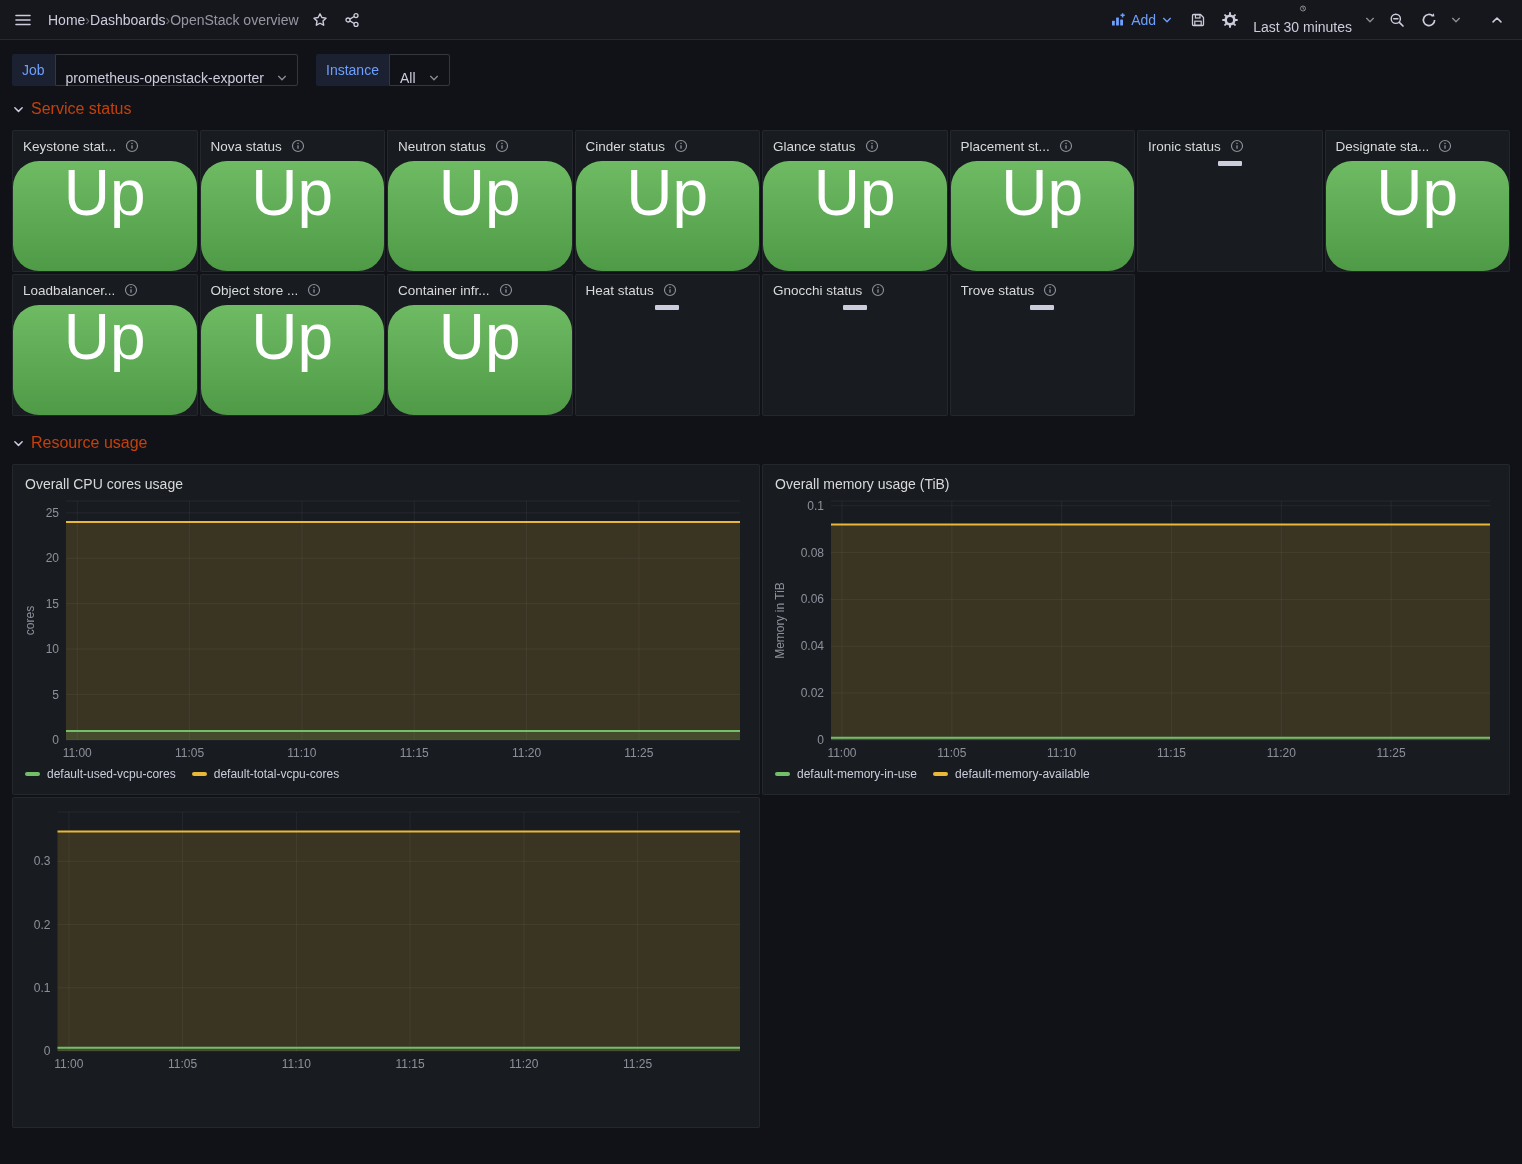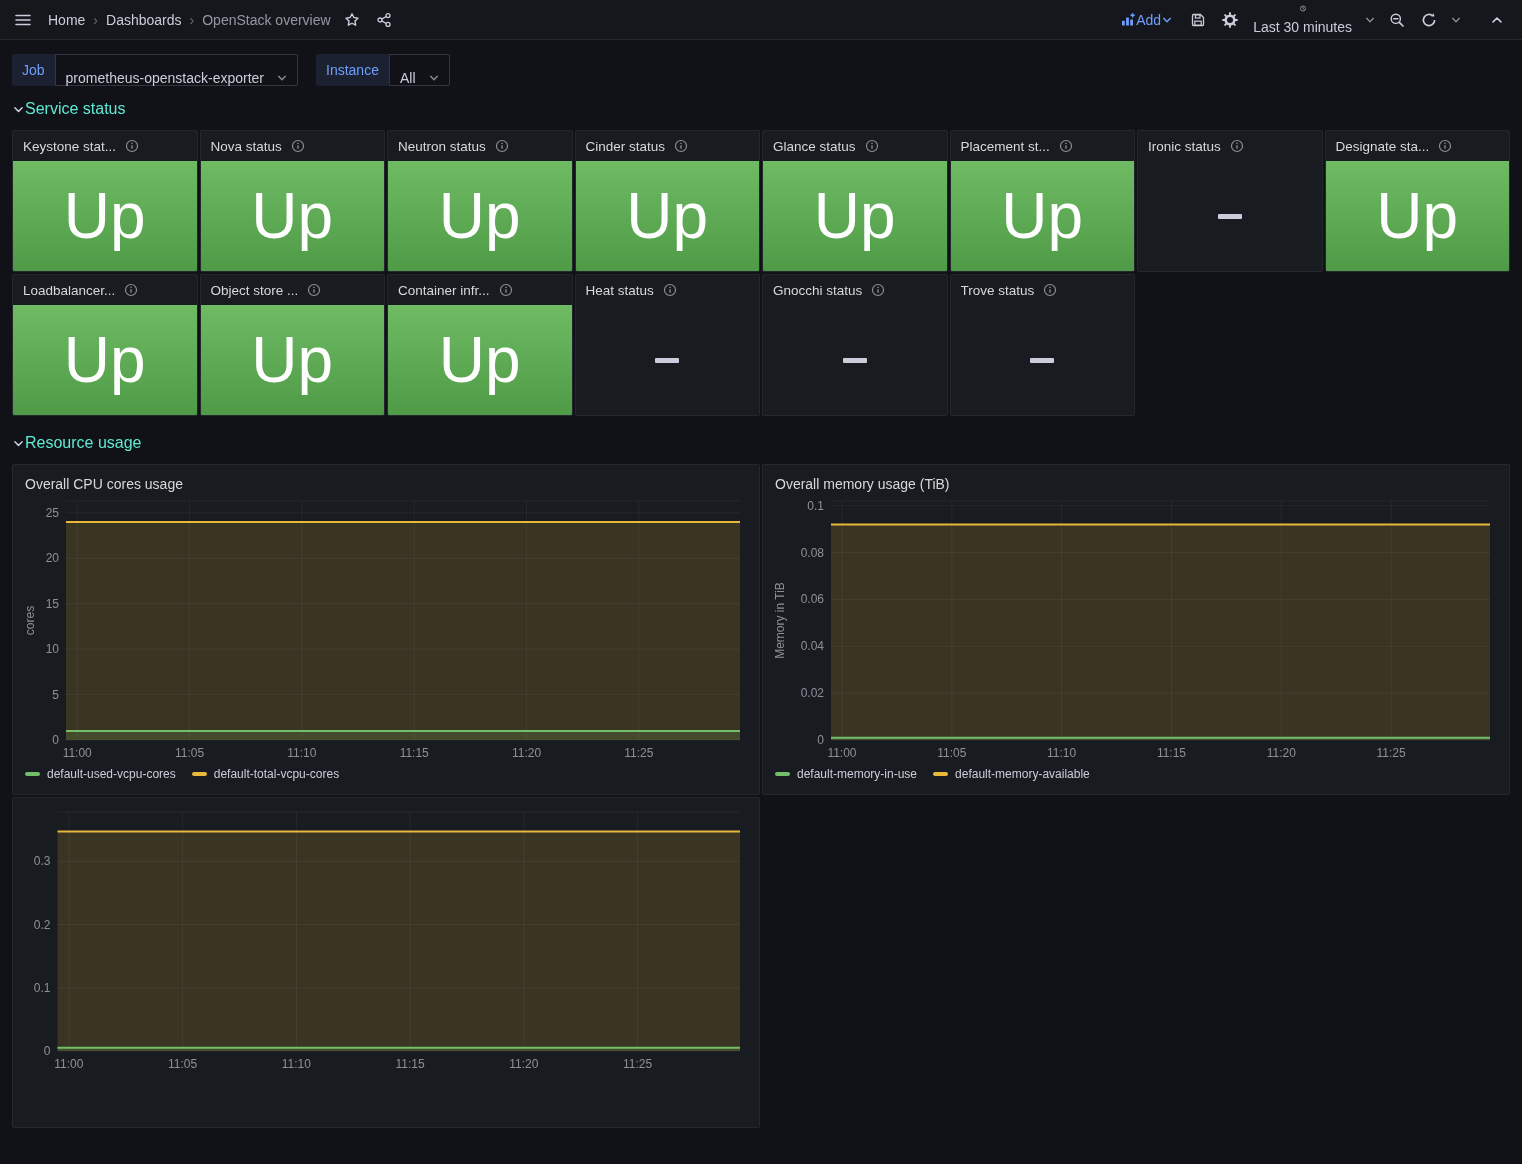--- a/index.html
+++ b/index.html
@@ -18,27 +18,27 @@
     padding:0 10px 0 8px; gap:2px;
     background:#15171c; border-bottom:1px solid rgba(204,204,220,0.10);
   }
   .icon-btn {
     width:30px; height:30px; flex:none;
     display:flex; align-items:center; justify-content:center;
     background:none; border:none; padding:0; color:#ccccdc;
     border-radius:2px; cursor:pointer;
   }
   .icon-btn.narrow { width:20px; }
-  .breadcrumb { display:flex; align-items:center; gap:8px; margin:0 4px 0 8px; }
+  .breadcrumb { display:flex; align-items:center; gap:0; margin:0 4px 0 8px; }
   .breadcrumb a { color:#ccccdc; text-decoration:none; cursor:pointer; }
   .breadcrumb .sep { color:rgba(204,204,220,0.45); }
   .breadcrumb .current { color:rgba(204,204,220,0.70); }
   .nav-spacer { flex:1; }
   .add-btn {
-    display:flex; align-items:center; height:30px; padding:0 8px;
+    display:flex; align-items:center; gap:5px; height:30px; padding:0 8px;
     background:none; border:none; cursor:pointer;
     color:#6e9fff; font-size:14px; font-weight:500;
     font-family:"Liberation Sans", sans-serif;
   }
   .time-btn {
     display:flex; align-items:center; gap:7px; height:30px; padding:0 6px;
     background:none; border:none; cursor:pointer; color:#ccccdc; font-size:14px;
     font-family:"Liberation Sans", sans-serif; white-space:nowrap;flex-direction:column;
   }
   .dim { color:rgba(204,204,220,0.65); }
@@ -53,44 +53,44 @@
   }
   .var-value {
     display:flex; align-items:center; gap:12px; padding:16px 9px 0 10px;
     background:transparent; border:1px solid #34373d; border-radius:0 2px 2px 0;
     color:#ccccdc; font-size:14px; cursor:pointer;
     font-family:"Liberation Sans", sans-serif;
   }
 
   
   .section {
-    display:flex; align-items:center; gap:0;
+    display:flex; align-items:center; gap:6px;
     margin:4px 12px 8px; height:26px;
-    color:#5eead4; font-size:16px; font-weight:500; cursor:pointer;
+    color:#c2410c; font-size:16px; font-weight:500; cursor:pointer;
   }
   .section .chev { color:#ccccdc; }
 
   
   .status-grid {
     display:grid; grid-template-columns:repeat(8,1fr);
     grid-auto-rows:142px; gap:2px; margin:0 12px 14px;
   }
   .panel {
     background:#181b1f; border:1px solid rgba(204,204,220,0.07);
     border-radius:2px; display:flex; flex-direction:column; overflow:hidden;
   }
   .panel-header {
     height:30px; flex:none; display:flex; align-items:center;
     padding:0 6px 0 10px; color:#d8d9da; cursor:pointer;
   }
   .panel-title {
     font-size:13.5px; font-weight:500; white-space:nowrap; overflow:hidden;
   }
   .info-icon { margin-left:9px; color:rgba(204,204,220,0.65); flex:none; }
-  .stat-body { flex:1; display:flex; align-items:center; justify-content:center; }
+  .stat-body { flex:1; display:flex; justify-content:center;border-radius:26px; }
   .stat-body.up { background:linear-gradient(180deg,#6fbb64 0%,#4f9a46 100%); }
   .up-text { font-size:64px; font-weight:500; color:#ffffff; line-height:1; }
   .dash { width:24px; height:5px; border-radius:1px; background:#ccccdc; }
 
   
   .charts-grid {
     display:grid; grid-template-columns:1fr 1fr;
     grid-auto-rows:331px; gap:2px; margin:0 12px 12px;
   }
   .chart-panel {

